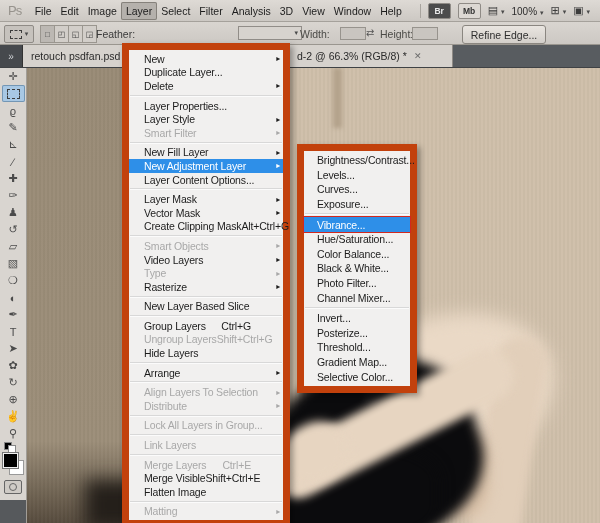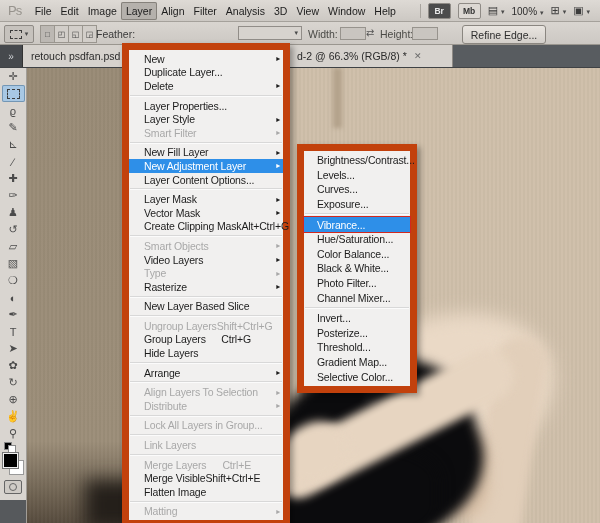--- a/index.html
+++ b/index.html
@@ -117,21 +117,21 @@
 
 <div class="app">
 
   <div class="menubar">
     <span class="ps-logo">Ps</span>
     <span id="mb-items" style="display:flex;align-items:center;">
         <span class="mb-item">File</span>
         <span class="mb-item">Edit</span>
         <span class="mb-item">Image</span>
         <span class="mb-item active">Layer</span>
-        <span class="mb-item">Align</span>
+        <span class="mb-item">Select</span>
         <span class="mb-item">Filter</span>
         <span class="mb-item">Analysis</span>
         <span class="mb-item">3D</span>
         <span class="mb-item">View</span>
         <span class="mb-item">Window</span>
         <span class="mb-item">Help</span>
       </span>
     <span class="mb-right">
       <span class="vdiv"></span>
       <span class="chip dark">Br</span>
@@ -163,21 +163,21 @@
     <span class="mode-group" id="mode-group">
         <span class="mode-btn">□</span>
         <span class="mode-btn">◰</span>
         <span class="mode-btn">◱</span>
         <span class="mode-btn">◲</span>
       </span>
     <span class="feather-label">Feather:</span>
     <span class="style-dd">
       <span class="dd">▾</span>
     </span>
-    <span class="ob-label" style="left:308px;">Width:</span>
+    <span class="ob-label" style="left:300px;">Width:</span>
     <input class="ob-input" style="left: 340px;" value="">
     <span class="swap">⇄</span>
     <span class="ob-label" style="left:380px;">Height:</span>
     <input class="ob-input" style="left: 412px;" value="">
     <span class="refine-btn">Refine Edge...</span>
   </div>
 
   <div class="tabbar">
     <span class="tab-overflow">»</span>
     <span class="tab t1">retouch psdfan.psd @</span>
@@ -333,31 +333,31 @@
       <div class="mi">
         <span class="lbl">Rasterize</span>
         <span class="arrow">▸</span>
       </div>
       <div class="msep"></div>
       <div class="mi">
         <span class="lbl">New Layer Based Slice</span>
         <span class="arrow"></span>
       </div>
       <div class="msep"></div>
+      <div class="mi">
+        <span class="lbl">Group Layers</span>
+        <span class="sc">Ctrl+G</span>
+        <span class="arrow"></span>
+      </div>
       <div class="mi disabled">
         <span class="lbl">Ungroup Layers</span>
         <span class="sc">Shift+Ctrl+G</span>
         <span class="arrow"></span>
       </div>
       <div class="mi">
-        <span class="lbl">Group Layers</span>
-        <span class="sc">Ctrl+G</span>
-        <span class="arrow"></span>
-      </div>
-      <div class="mi">
         <span class="lbl">Hide Layers</span>
         <span class="arrow"></span>
       </div>
       <div class="msep"></div>
       <div class="mi">
         <span class="lbl">Arrange</span>
         <span class="arrow">▸</span>
       </div>
       <div class="msep"></div>
       <div class="mi disabled">

